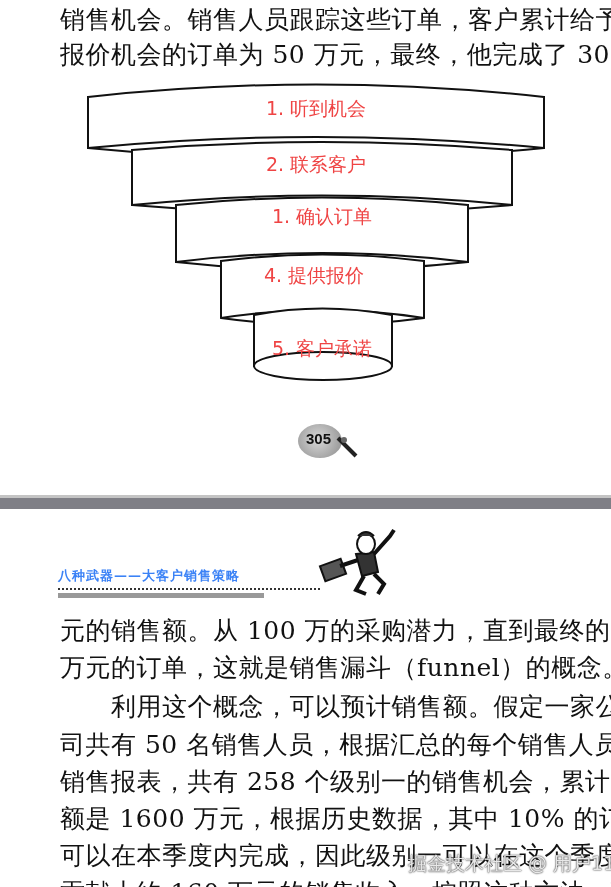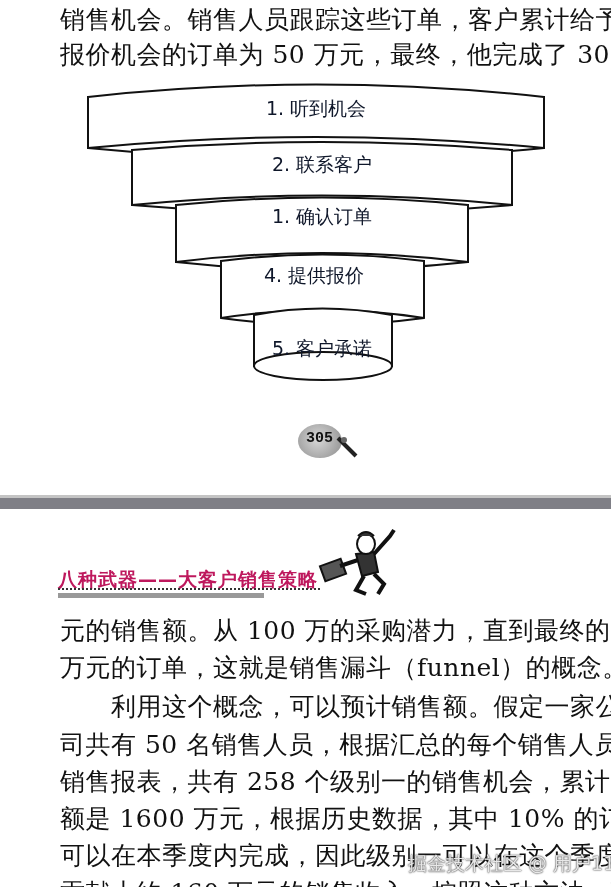--- a/index.html
+++ b/index.html
@@ -1,26 +1,26 @@
 <!DOCTYPE html>
 <html><head>
 <meta charset="utf-8">
 <style>
   html, body { margin:0; padding:0; background:#fff; }
   body { width:611px; height:887px; position:relative; overflow:hidden;
          font-family:"DejaVu Serif","Liberation Serif",serif; color:#111; }
   .line { position:absolute; left:60px; font-size:25px; line-height:30px; white-space:nowrap; letter-spacing:0.5px; }
   .funnel { position:absolute; left:0; top:0; }
-  .tier-label { position:absolute; font-family:"DejaVu Sans","Liberation Sans",sans-serif; font-size:19px; line-height:24px; white-space:nowrap; text-align:center; color:#0f172a; }
+  .tier-label { position:absolute; font-family:"DejaVu Sans","Liberation Sans",sans-serif; font-size:19px; line-height:24px; white-space:nowrap; text-align:center; color:#ef4444; }
   .page-num { position:absolute; left:298px; top:424px; width:50px; height:36px; }
   .page-num-circle { position:absolute; left:0; top:0; width:44px; height:34px; border-radius:50%; background:radial-gradient(circle at 45% 45%, #d8d8d8, #8a8a8a); }
-  .page-num-text { position:absolute; left:8px; top:6px; font-family:Liberation Mono, monospace; font-weight:bold; font-size:15px; color:#111; }
+  .page-num-text { position:absolute; left:8px; top:6px; font-family:Liberation Sans, sans-serif; font-weight:bold; font-size:15px; color:#111; }
   .separator-top { position:absolute; left:0; top:495px; width:611px; height:3px; background:#c4c4c4; }
   .separator { position:absolute; left:0; top:498px; width:611px; height:11px; background:#7f7f86; }
-  .header-title { position:absolute; left:58px; top:567px; font-family:"DejaVu Sans","Liberation Sans",sans-serif; font-weight:bold; font-size:19px; letter-spacing:1px; color:#be185d; }
+  .header-title { position:absolute; left:58px; top:567px; font-family:"DejaVu Sans","Liberation Sans",sans-serif; font-weight:bold; font-size:13px; letter-spacing:1px; color:#3b82f6; }
   .header-dots { position:absolute; left:58px; top:588px; width:262px; border-top:2px dotted #333; }
   .header-bar { position:absolute; left:58px; top:593px; width:206px; height:5px; background:#999; }
   .mascot { position:absolute; left:318px; top:526px; }
   .watermark { position:absolute; left:368px; top:851px; font-family:"DejaVu Sans","Liberation Sans",sans-serif; font-size:19px; color:#e8e8e8; text-shadow:0 0 1px #555, 0 0 2px #333; white-space:nowrap;padding-left:40px; }
 </style>
 </head>
 <body>
 
 <div class="line" style="top:5px;">销售机会。销售人员跟踪这些订单，客户累计给予</div>
 <div class="line" style="top:40px;">报价机会的订单为 50 万元，最终，他完成了 30 万</div>
@@ -49,21 +49,21 @@
     </g>
 
     <g>
       <path d="M254,315 Q322,302 392,315 L392,366 Q322,382 254,366 Z"></path>
       <ellipse cx="323" cy="366" rx="69" ry="14" fill="#fff"></ellipse>
     </g>
   </g>
 </svg>
 
 <div class="tier-label" style="left:216px; top:96px; width:200px;">1. 听到机会</div>
-<div class="tier-label" style="left:222px; top:152px; width:200px;">2. 联系客户</div>
+<div class="tier-label" style="left:216px; top:152px; width:200px;">2. 联系客户</div>
 <div class="tier-label" style="left:222px; top:204px; width:200px;">1. 确认订单</div>
 <div class="tier-label" style="left:222px; top:263px; width:184px;">4. 提供报价</div>
 <div class="tier-label" style="left:222px; top:323px; width:200px;margin-top:13px;">5. 客户承诺</div>
 
 <div class="page-num">
   <div class="page-num-circle"></div>
   <span class="page-num-text">305</span>
   <svg width="24" height="30" style="position:absolute; left:38px; top:6px;">
     <path d="M2,8 L12,18 L20,26" stroke="#222" stroke-width="4" fill="none"></path>
     <circle cx="8" cy="10" r="3" fill="#666"></circle>

